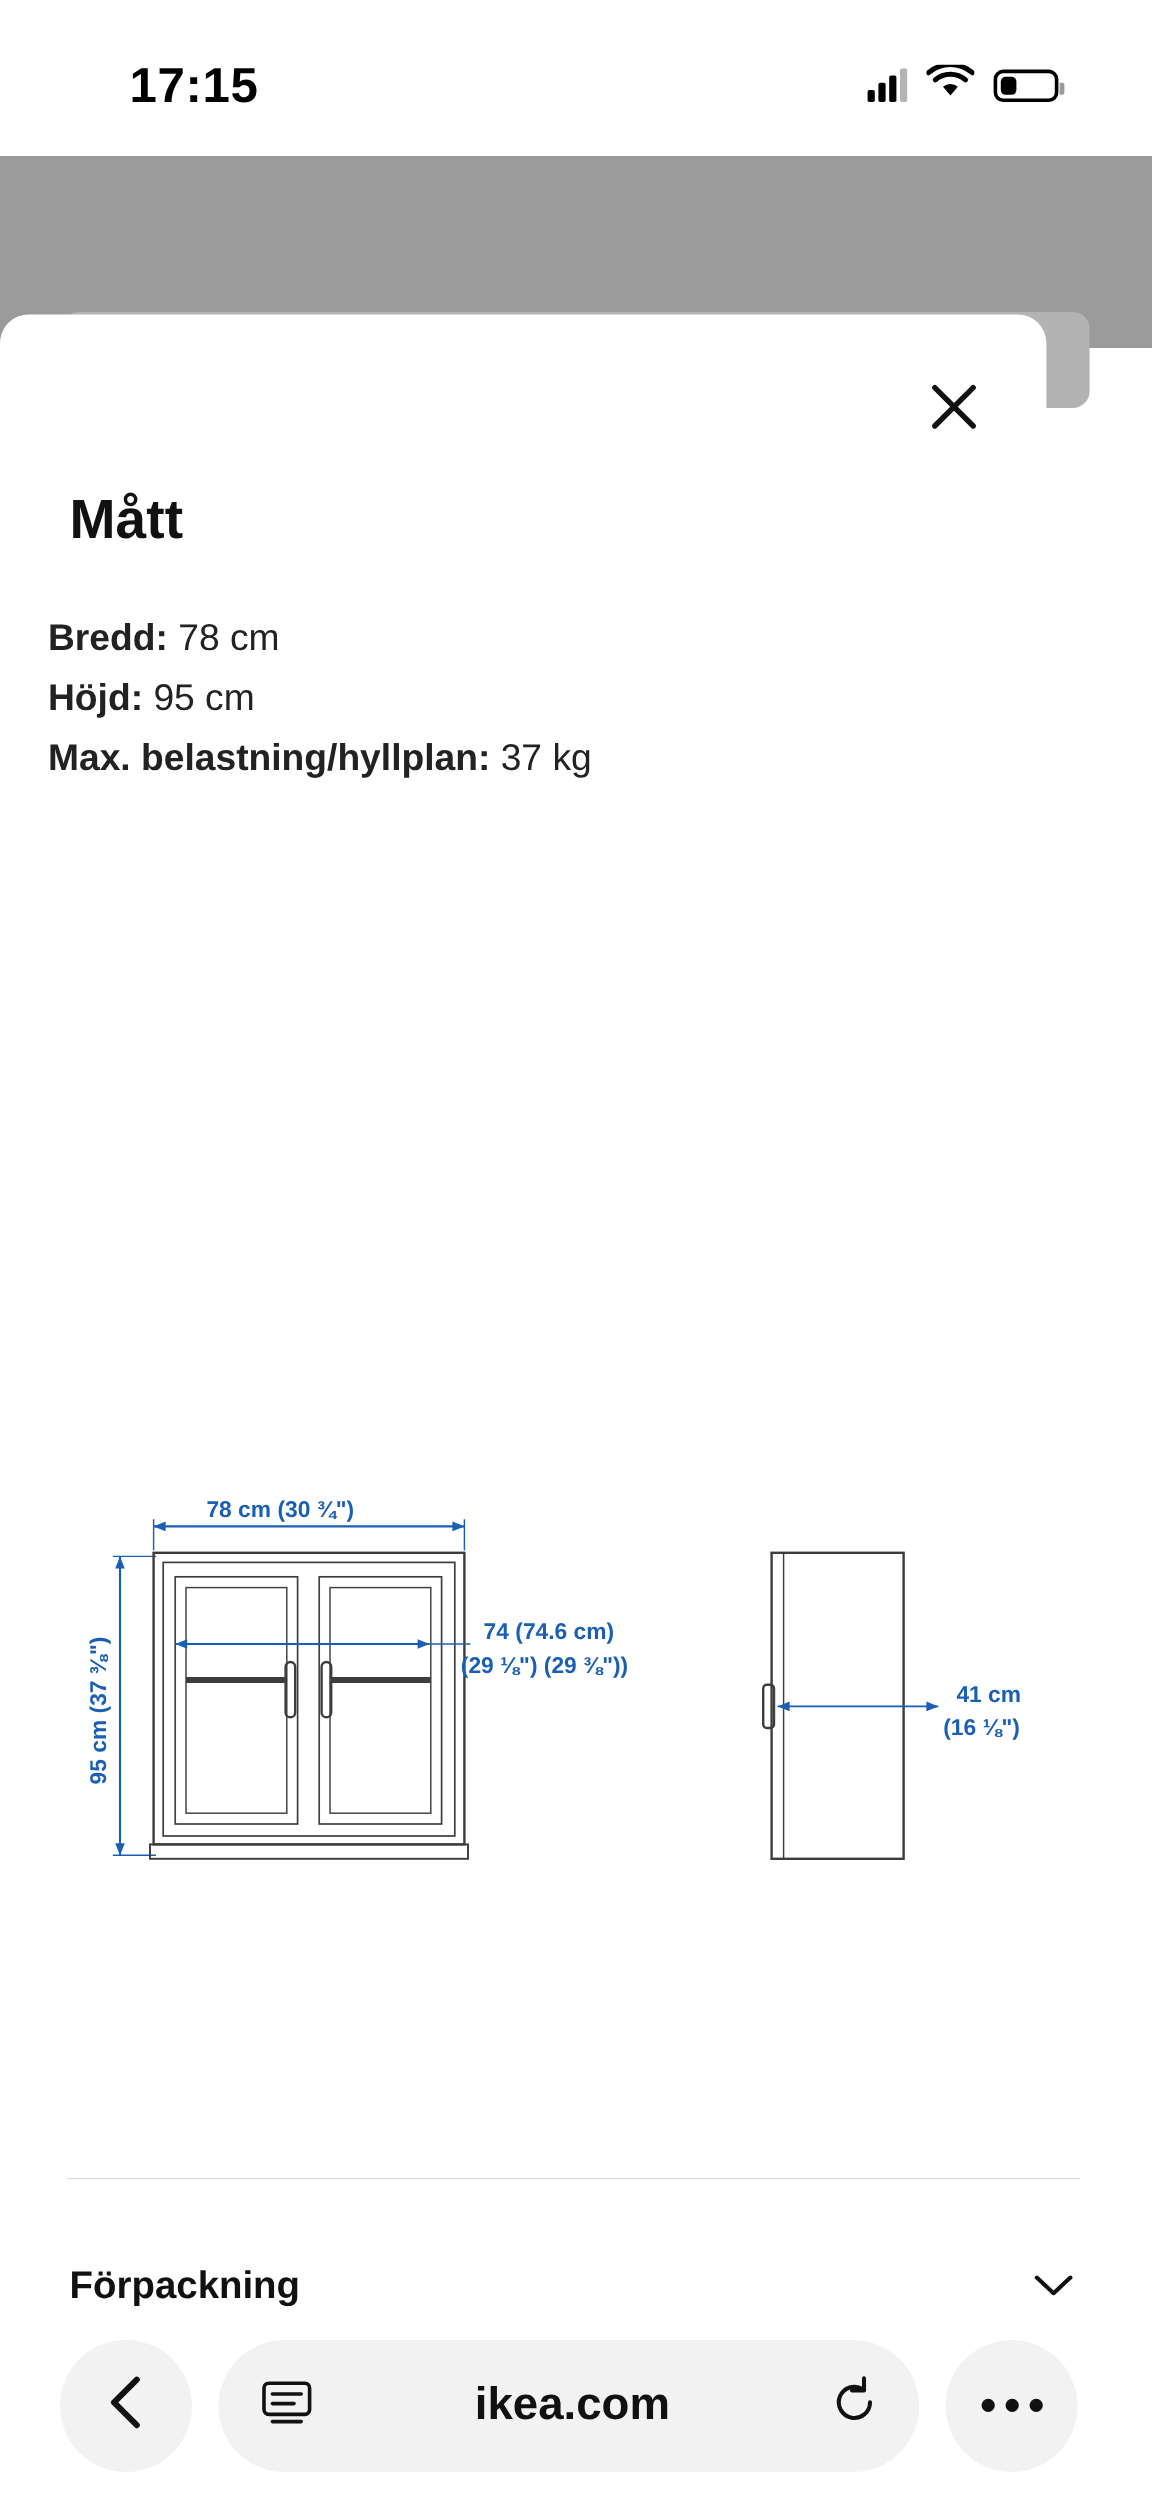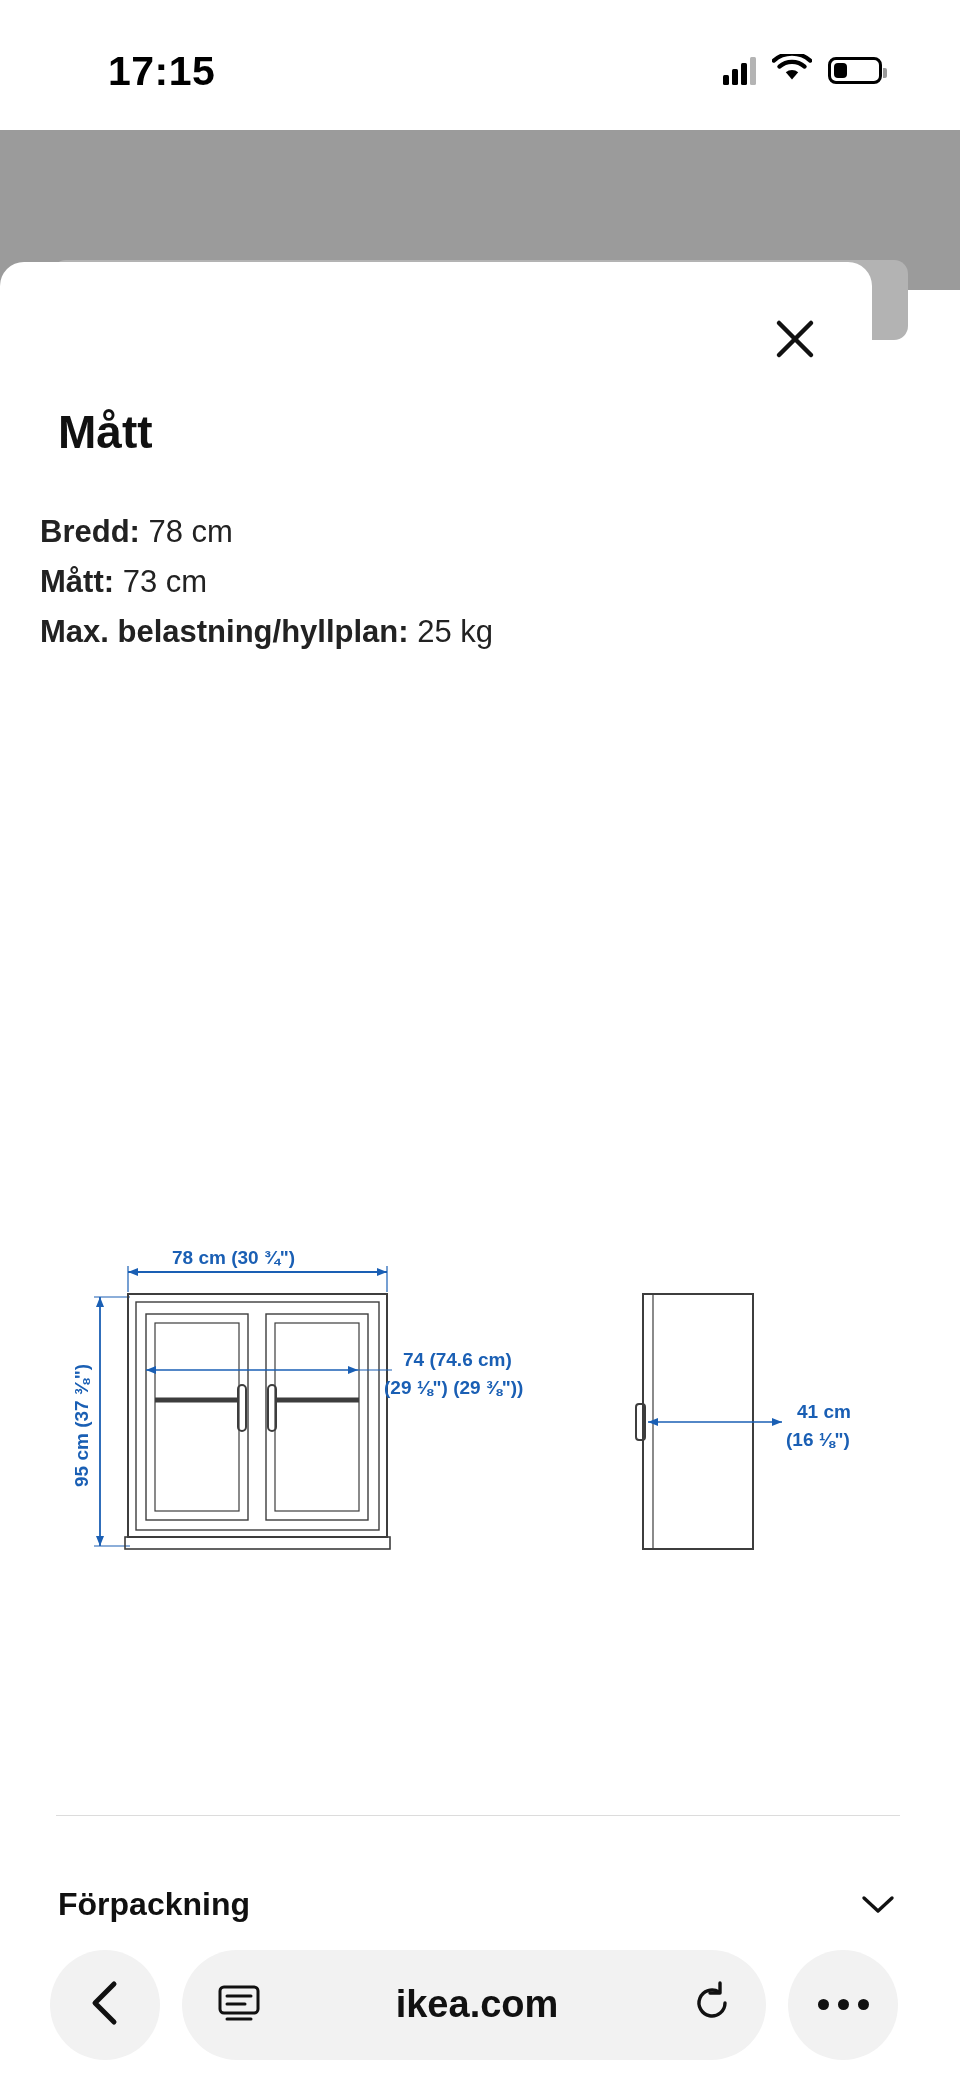--- a/index.html
+++ b/index.html
@@ -306,26 +306,26 @@
     </div>
 
     <div class="sheet-title">Mått</div>
 
     <div class="specs">
       <div class="spec-row">
         <b>Bredd:</b>
         <span>78 cm</span>
       </div>
       <div class="spec-row">
-        <b>Mått:</b>
-        <span>73 cm</span>
+        <b>Höjd:</b>
+        <span>95 cm</span>
       </div>
       <div class="spec-row">
         <b>Max. belastning/hyllplan:</b>
-        <span>25 kg</span>
+        <span>37 kg</span>
       </div>
     </div>
 
     <div class="drawing">
       <svg width="960" height="380" viewBox="0 0 960 380">
 
         <line x1="128" y1="50" x2="387" y2="50" stroke="#1a5fb4" stroke-width="1.8"></line>
         <path d="M128 50 l10 -4 v8 z" fill="#1a5fb4"></path>
         <path d="M387 50 l-10 -4 v8 z" fill="#1a5fb4"></path>
         <line x1="128" y1="44" x2="128" y2="70" stroke="#1a5fb4" stroke-width="1.2"></line>

